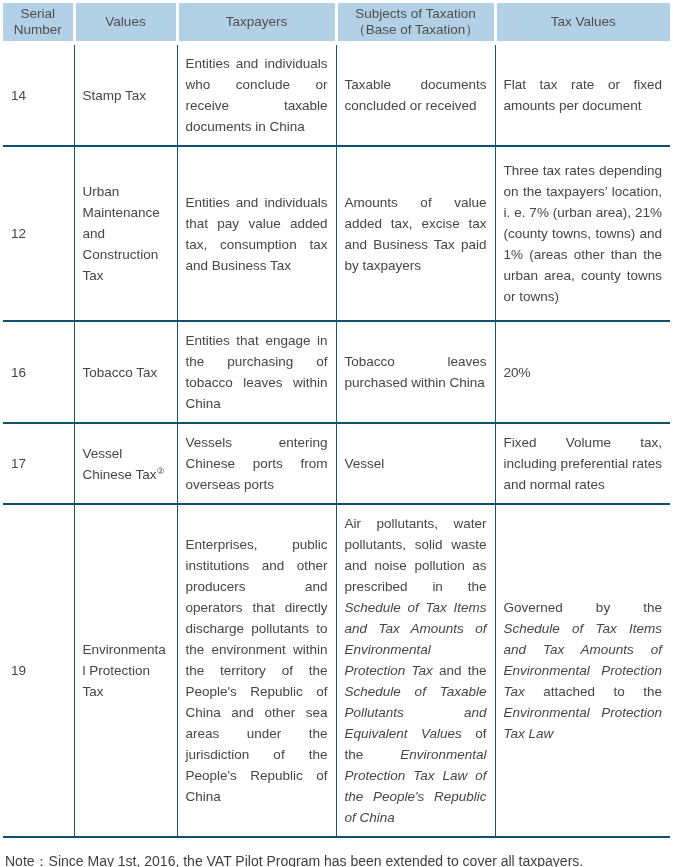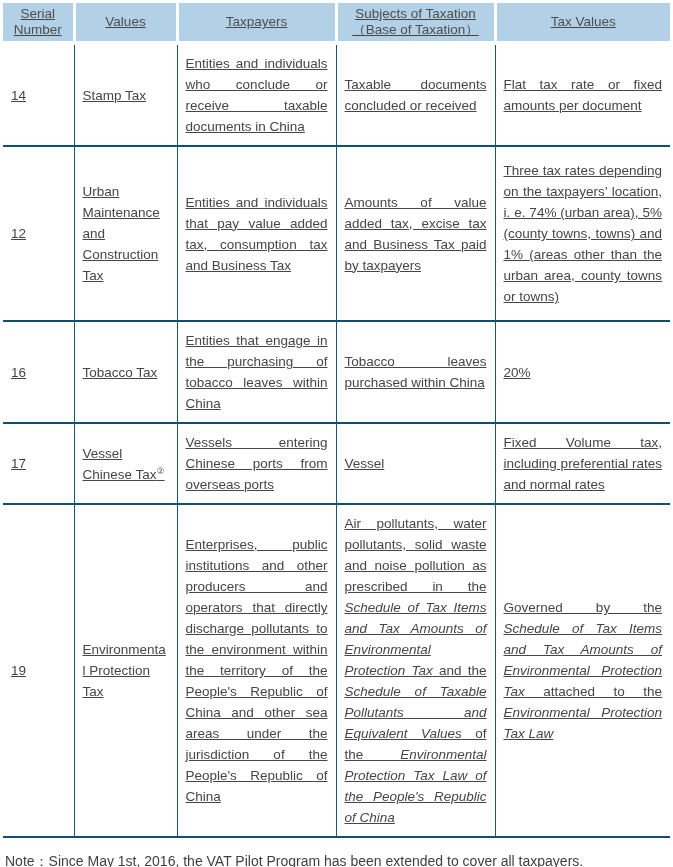--- a/index.html
+++ b/index.html
@@ -14,21 +14,20 @@
     font-family:"Liberation Sans", sans-serif;
     color:var(--text);
     -webkit-font-smoothing:antialiased;
   }
   .page{width:667px;padding:3px 3px 0 3px;}
 
   table.tax-table{
     border-collapse:collapse;
     table-layout:fixed;
     width:667px;
-    text-decoration:underline;
   }
   col.c1{width:71px;}
   col.c2{width:103px;}
   col.c3{width:159px;}
   col.c4{width:159px;}
   col.c5{width:175px;}
 
   thead th{
     background:var(--header_bg);
     font-weight:normal;
@@ -117,21 +116,21 @@
           <td class="center"><span>Stamp Tax</span></td>
           <td class="just"><span>Entities and individuals who conclude or receive taxable documents in China</span></td>
           <td class="just"><span>Taxable documents concluded or received</span></td>
           <td class="just"><span>Flat tax rate or fixed amounts per document</span></td>
         </tr>
         <tr>
           <td class="center"><span>12</span></td>
           <td class="center"><span>Urban Maintenance and Construction Tax</span></td>
           <td class="just"><span>Entities and individuals that pay value added tax, consumption tax and Business Tax</span></td>
           <td class="just"><span>Amounts of value added tax, excise tax and Business Tax paid by taxpayers</span></td>
-          <td class="just"><span>Three tax rates depending on the taxpayers’ location, i. e. 74% (urban area), 5% (county towns, towns) and 1% (areas other than the urban area, county towns or towns)</span></td>
+          <td class="just"><span>Three tax rates depending on the taxpayers’ location, i. e. 7% (urban area), 21% (county towns, towns) and 1% (areas other than the urban area, county towns or towns)</span></td>
         </tr>
         <tr>
           <td class="center"><span>16</span></td>
           <td class="center"><span>Tobacco Tax</span></td>
           <td class="just"><span>Entities that engage in the purchasing of tobacco leaves within China</span></td>
           <td class="just"><span>Tobacco leaves purchased within China</span></td>
           <td class="just"><span>20%</span></td>
         </tr>
         <tr>
           <td class="center"><span>17</span></td>

